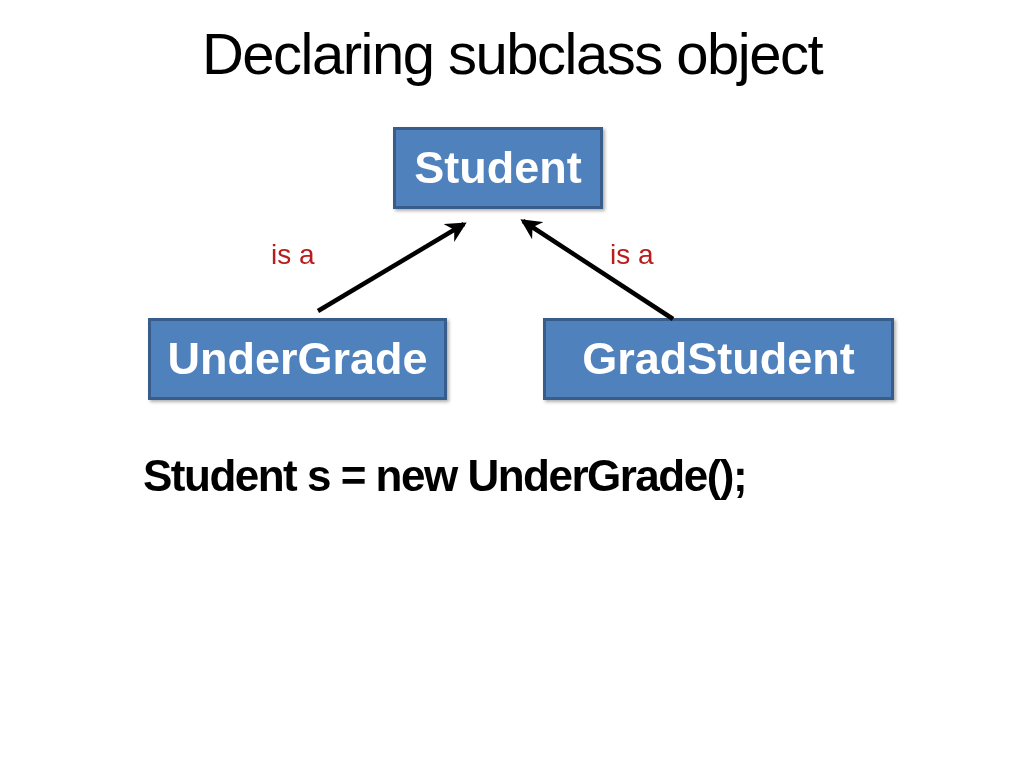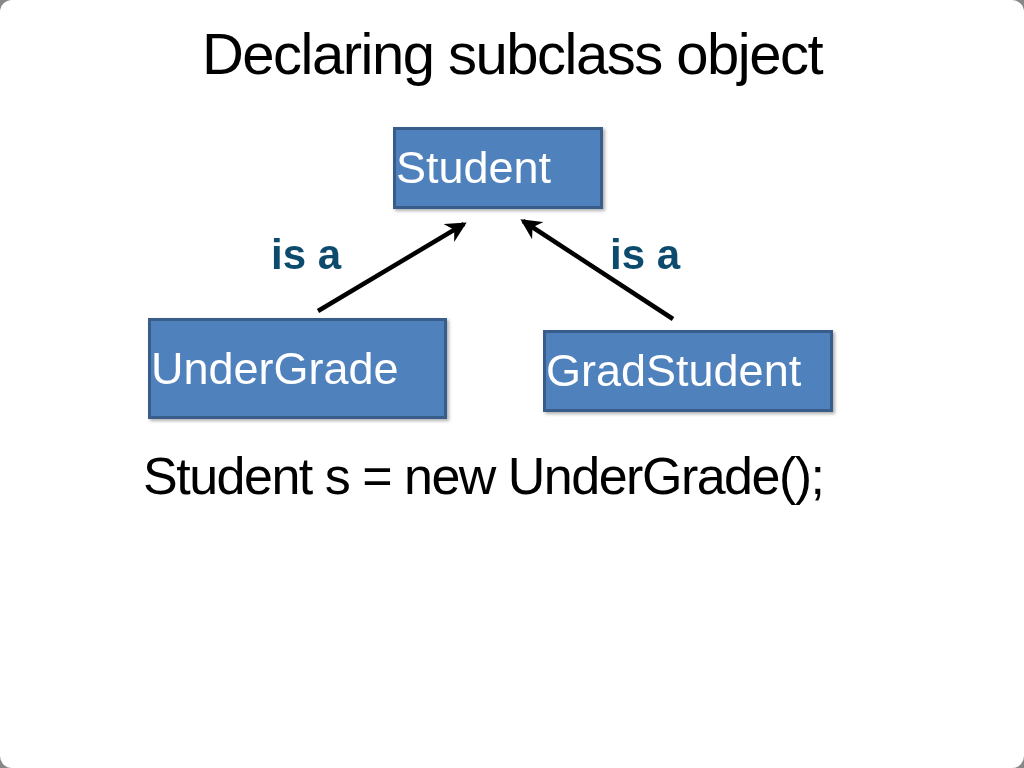--- a/index.html
+++ b/index.html
@@ -4,69 +4,68 @@
 <style>
   * { margin: 0; padding: 0; box-sizing: border-box; }
   html, body { background: #888; }
   .slide {
     position: relative;
     width: 1024px;
     height: 768px;
     background: #FFFFFF;
     overflow: hidden;
     font-family: "Liberation Sans", sans-serif;
-    border-radius: 12px;
   }
   .slide-title {
     position: absolute;
     top: 20px;
     left: 0;
     width: 100%;
     text-align: center;
     font-size: 58px;
     letter-spacing: -1.5px;
     color: #000000;
     font-weight: 400;
   }
   .class-box {
     position: absolute;
     background: #4F81BD;
     border: 3px solid #385D8A;
     box-shadow: 2px 2px 3px rgba(100,100,100,0.5);
     display: flex;
     align-items: center;
-    justify-content: flex-start;
+    justify-content: center;
     color: #FFFFFF;
     font-size: 45px;
-    font-weight: 400;
+    font-weight: 700;
   }
   .box-student    { left: 393px; top: 127px; width: 210px; height: 82px; }
-  .box-undergrade { left: 148px; top: 318px; width: 299px; height: 101px; }
-  .box-gradstudent{ left: 543px; top: 330px; width: 290px; height: 82px; }
+  .box-undergrade { left: 148px; top: 318px; width: 299px; height: 82px; }
+  .box-gradstudent{ left: 543px; top: 318px; width: 351px; height: 82px; }
   .isa-label {
     position: absolute;
-    font-size: 42px;
-    font-weight: 700;
-    color: #0c4a6e;
+    font-size: 28px;
+    font-weight: 400;
+    color: #b91c1c;
     line-height: 42px;
   }
   .isa-left  { left: 271px; top: 234px; }
   .isa-right { left: 610px; top: 234px; }
   .arrows-layer {
     position: absolute;
     left: 0; top: 0;
     width: 1024px; height: 768px;
     pointer-events: none;
   }
   .code-block {
     position: absolute;
     left: 143px;
     top: 449px;
-    font-size: 52px;
-    font-weight: 400;
+    font-size: 44px;
+    font-weight: 700;
     letter-spacing: -1.5px;
     line-height: 54px;
     color: #000000;
     white-space: nowrap;
   }
   .code-comment { color: #FF0000; }
 </style>
 </head>
 <body>
 

